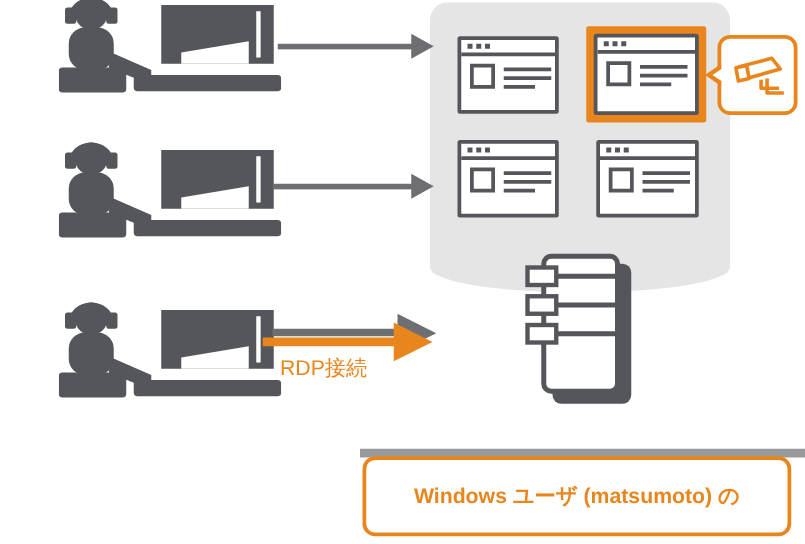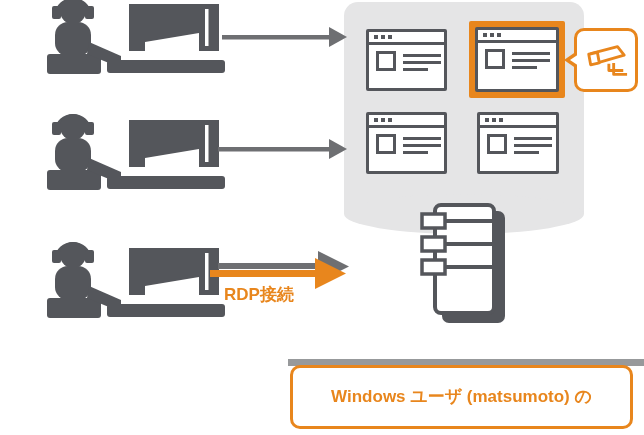--- a/index.html
+++ b/index.html
@@ -46,21 +46,21 @@
        border-right:13px solid var(--orange);}
   .bubble .tail-w{position:absolute;left:-7px;top:23px;width:0;height:0;
        border-top:6px solid transparent;border-bottom:6px solid transparent;
        border-right:9px solid var(--white);}
 
   
   .arrow-svg{position:absolute;}
 
   
   .rdp-label{position:absolute;left:224px;top:283px;width:110px;
-       color:var(--orange);font-weight:bold;font-size:17px;}
+       color:var(--orange);font-weight:normal;font-size:17px;}
 
   
   .caption-shadow{position:absolute;left:288px;top:359px;width:356px;height:7px;
        background:var(--bar-gray);}
   .caption-box{position:absolute;left:290px;top:365px;width:343px;height:64px;
        background:var(--white);border:3px solid var(--orange);border-radius:10px;
        box-sizing:border-box;display:flex;flex-direction:column;align-items:center;
        justify-content:center;}
   .caption-box div{color:var(--orange);font-weight:bold;font-size:17px;line-height:26px;
        white-space:nowrap;}

